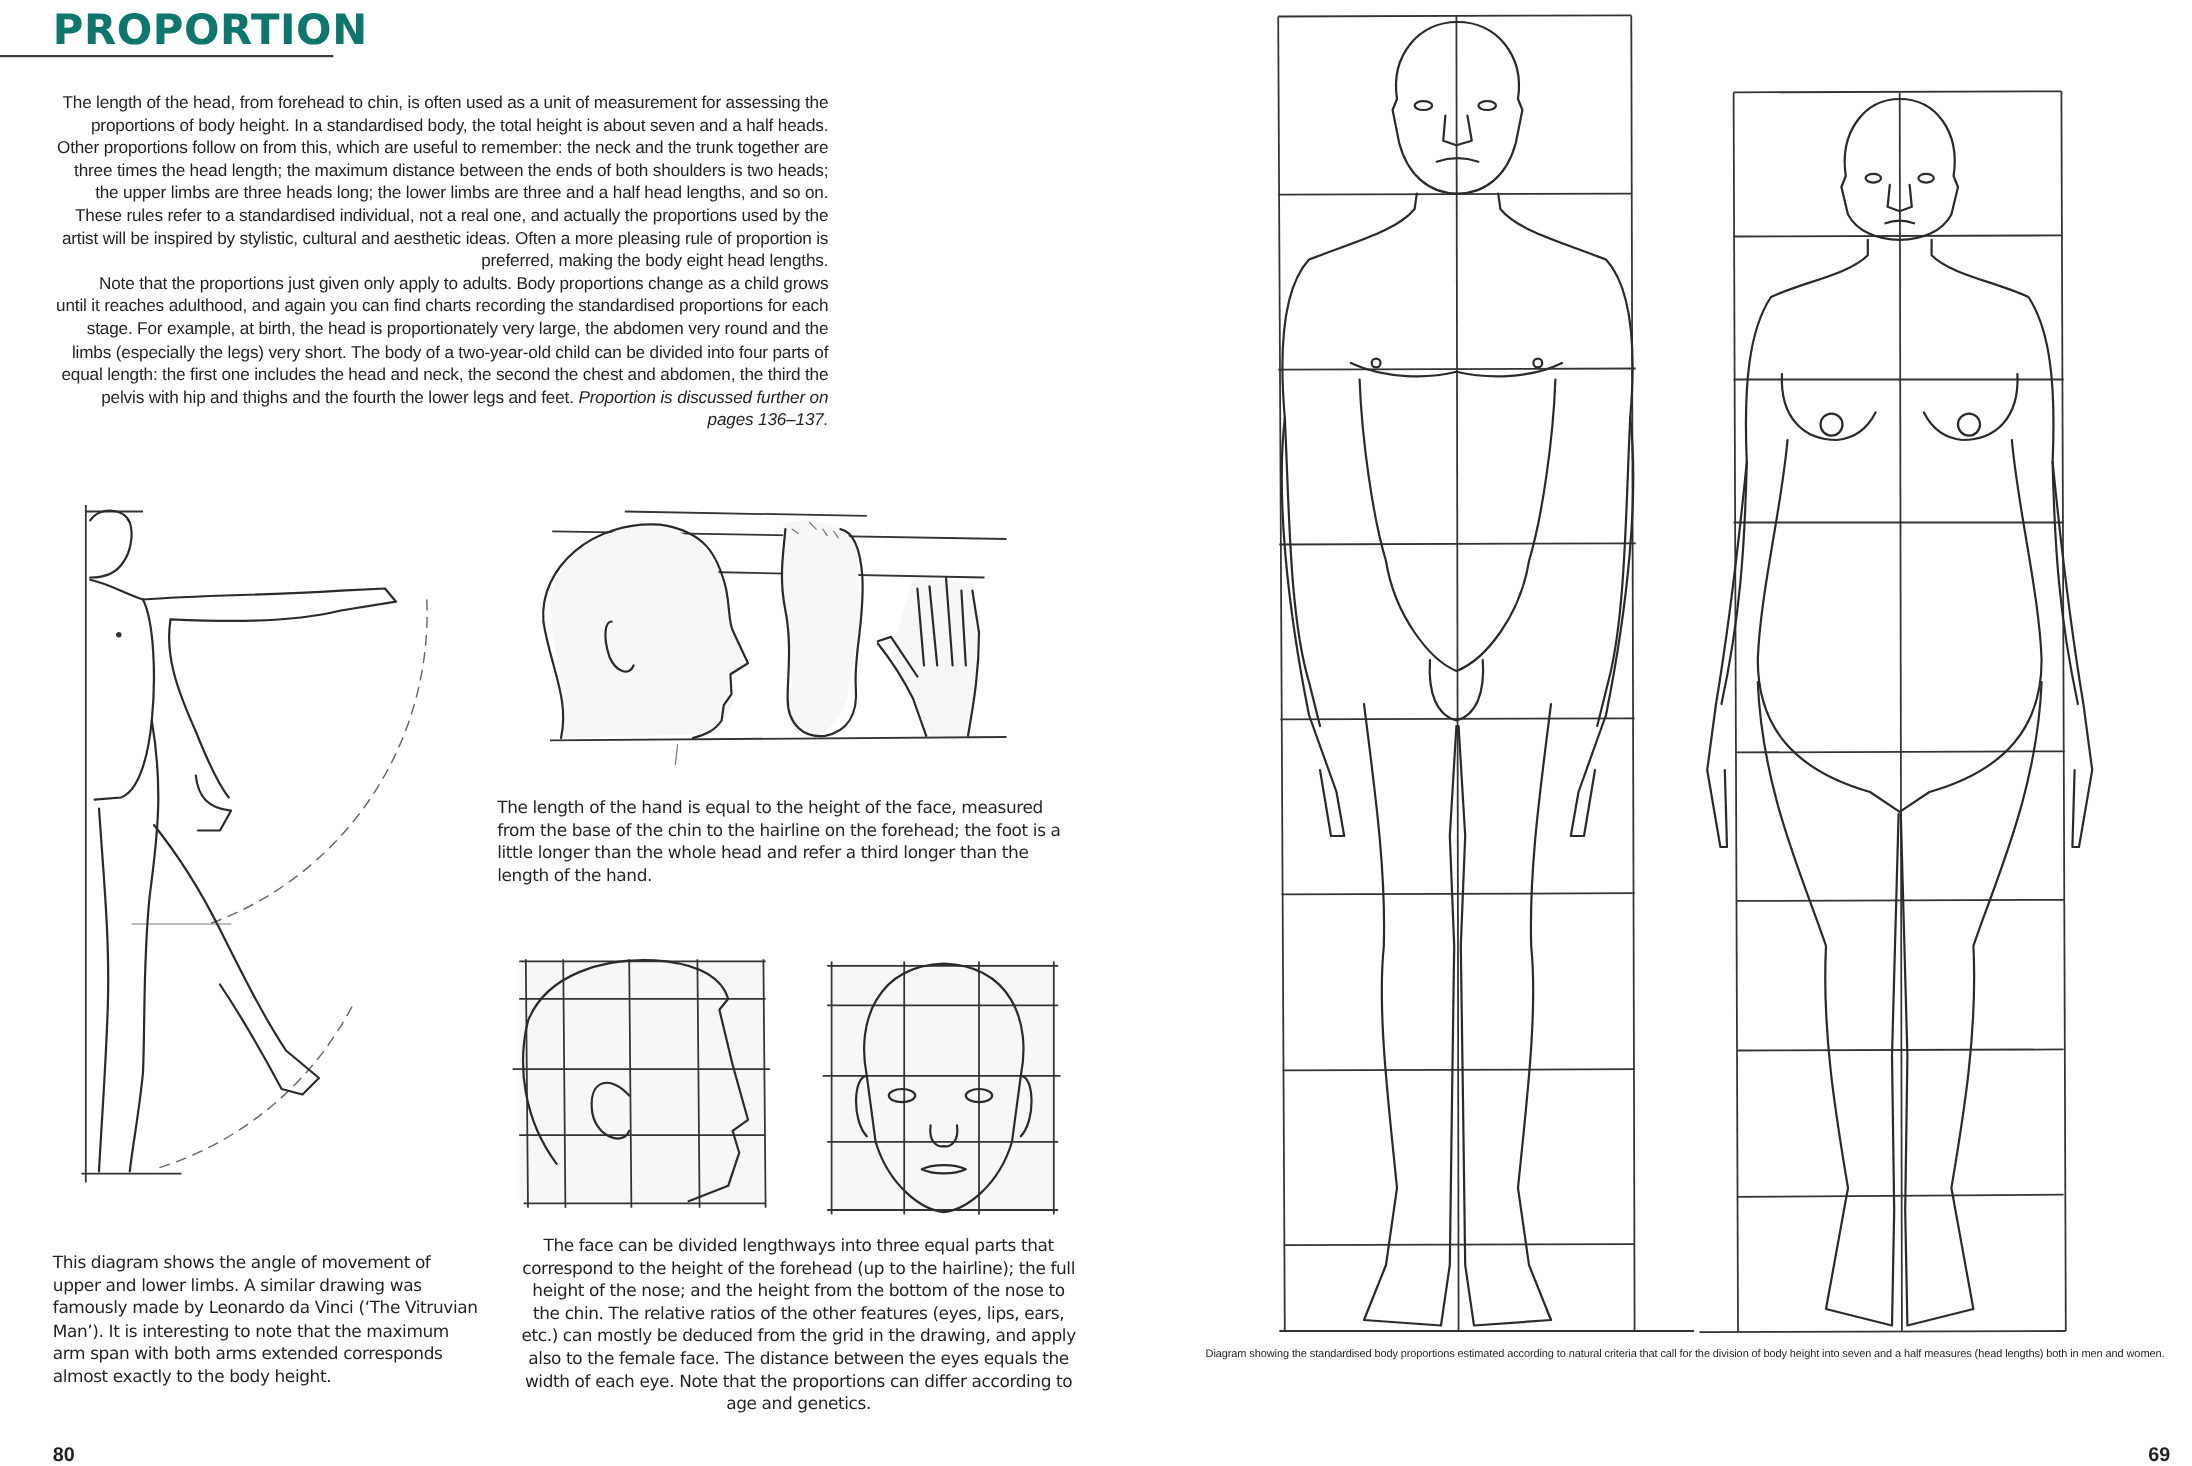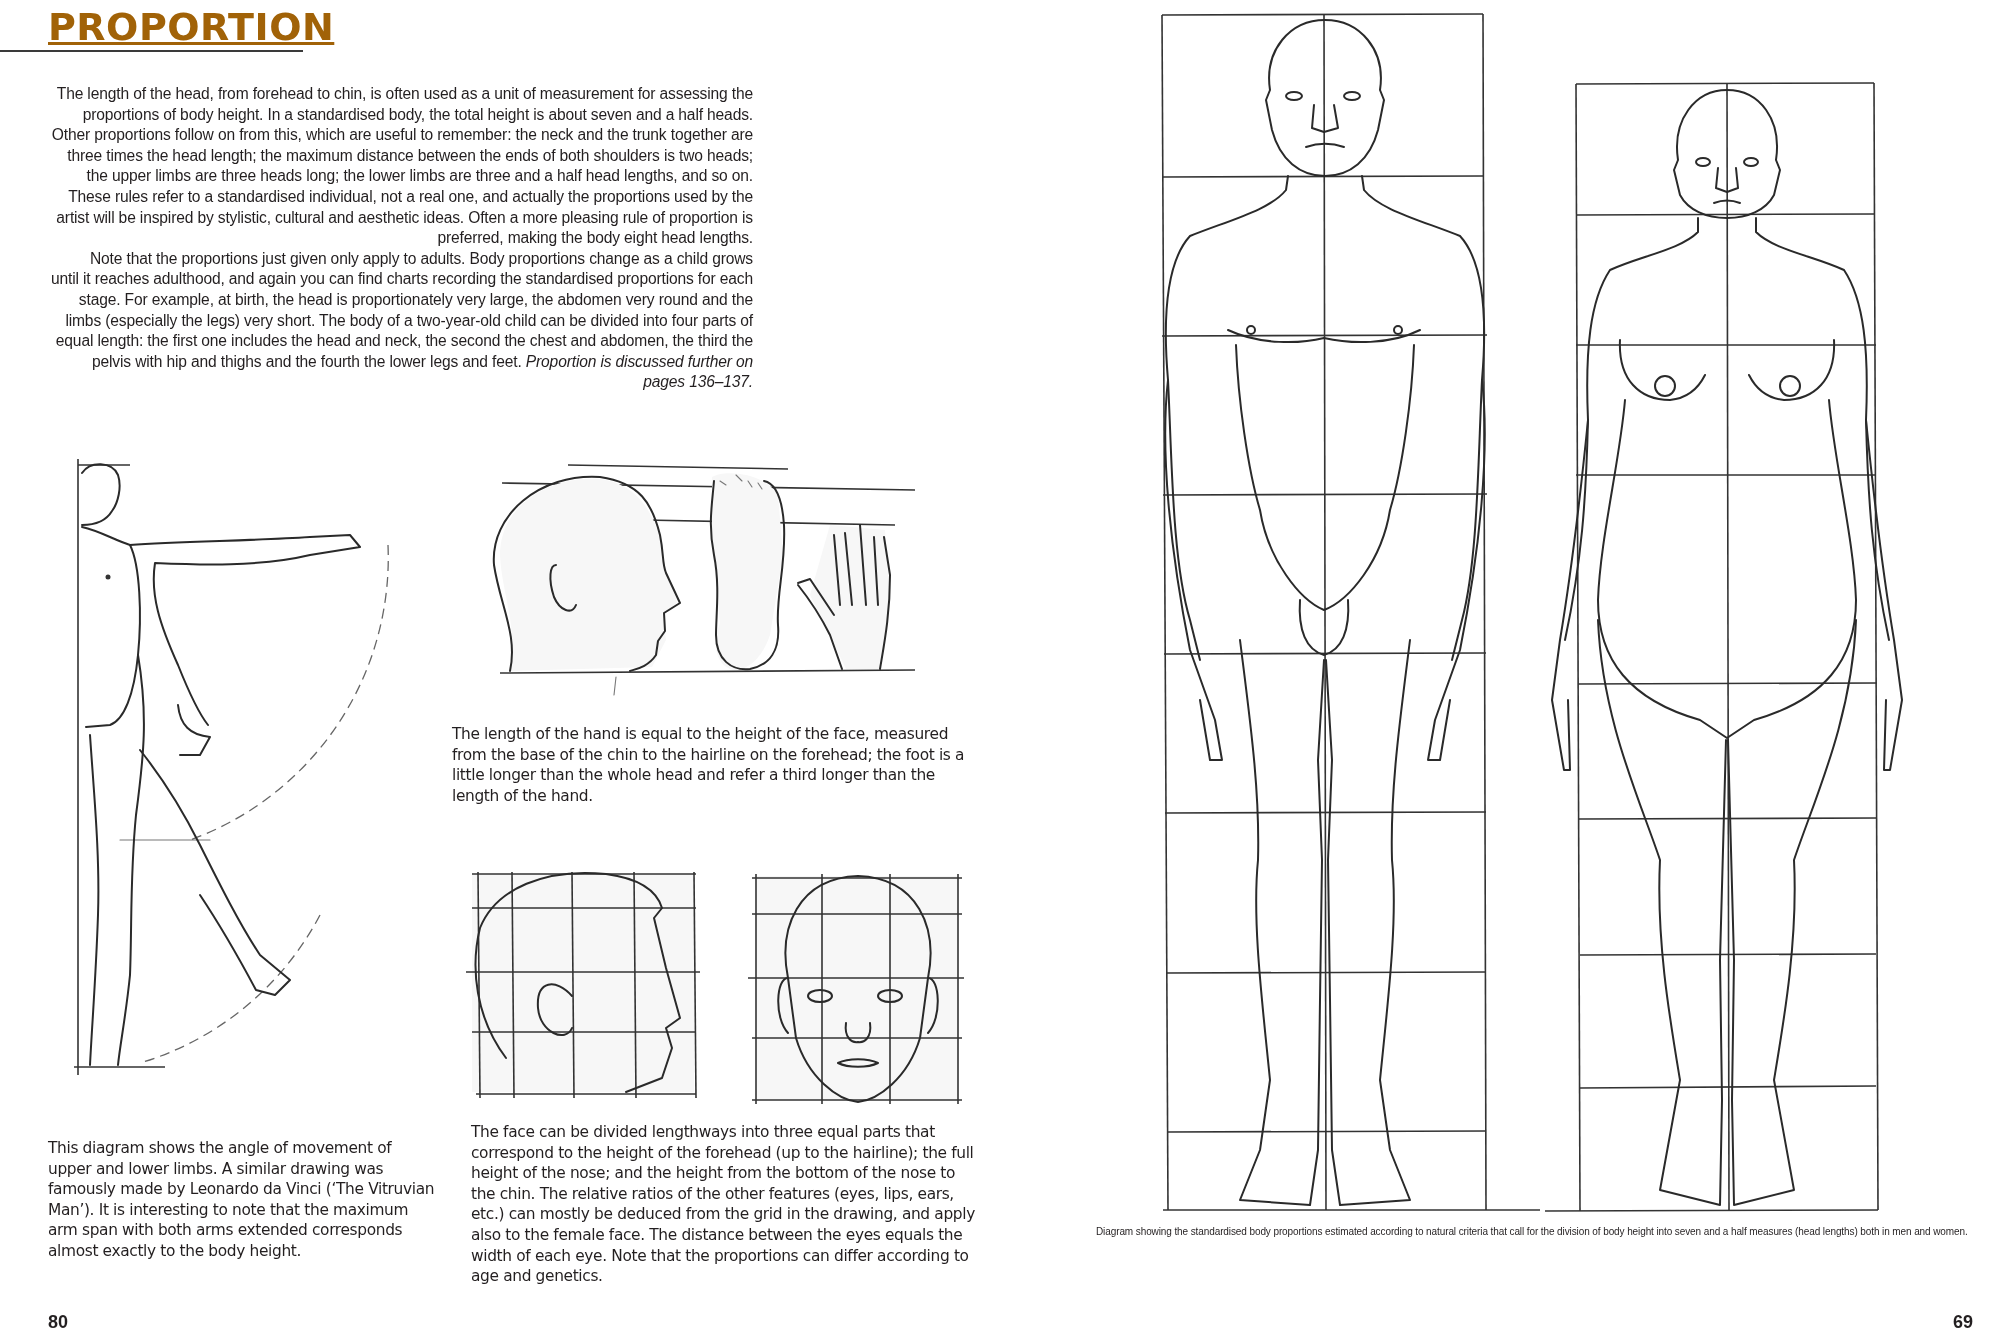--- a/index.html
+++ b/index.html
@@ -1,31 +1,31 @@
 <!DOCTYPE html>
 <html><head>
 <meta charset="utf-8">
 <style>
   html, body { margin: 0; padding: 0; background: #ffffff; }
   body { width: 1993px; height: 1333px; position: relative; overflow: hidden;
          font-family: "Liberation Sans", sans-serif; color: #231f20; }
   .abs { position: absolute; }
   .title { left: 48px; top: 4px; font-size: 38px; font-weight: bold; letter-spacing: 0.5px;
-           font-family: "DejaVu Sans", sans-serif; color: #a16207; margin: 0; line-height: 46px; text-decoration: underline; }
+           font-family: "DejaVu Sans", sans-serif; color: #0f766e; margin: 0; line-height: 46px; }
   .title-rule { left: 0; top: 50px; width: 303px; height: 2px; background: #3a3a3a; }
   .intro { left: 48px; top: 84px; width: 705px; font-size: 15.6px; line-height: 20.6px; margin: 0;
            font-family: "Liberation Sans Narrow", "Liberation Sans", sans-serif; letter-spacing: -0.15px; text-align: right; }
   .intro p { margin: 0; }
   .intro p + p { text-indent: 14px; }
   .intro em { font-style: italic; }
   .caption { font-size: 15.4px; line-height: 20.6px; margin: 0; font-family: "DejaVu Sans", sans-serif;
              letter-spacing: -0.35px; }
   .cap-hand { left: 452px; top: 724px; width: 520px; }
   .cap-vitruv { left: 48px; top: 1138px; width: 390px; }
-  .cap-face { left: 471px; top: 1122px; width: 510px; }
+  .cap-face { left: 471px; top: 1122px; width: 510px; text-align: center; }
   .cap-body { left: 1096px; top: 1222px; width: 880px; font-family: "Liberation Sans", sans-serif;
               font-size: 10px; letter-spacing: -0.1px; }
   .pagenum { font-weight: bold; font-size: 18px; font-family: "Liberation Sans", sans-serif; }
   .pn-left { left: 48px; top: 1312px; }
   .pn-right { right: 20px; top: 1312px; }
   svg.fig { position: absolute; overflow: visible; }
   svg .grid { stroke: #333; stroke-width: 1.6; fill: none; }
   svg .ink { stroke: #2a2a2a; stroke-width: 2; fill: none; stroke-linecap: round; stroke-linejoin: round; }
   svg .thin { stroke: #777; stroke-width: 1.1; fill: none; stroke-linecap: round; }
   svg .dash { stroke: #666; stroke-width: 1.3; fill: none; stroke-dasharray: 10 6; }

